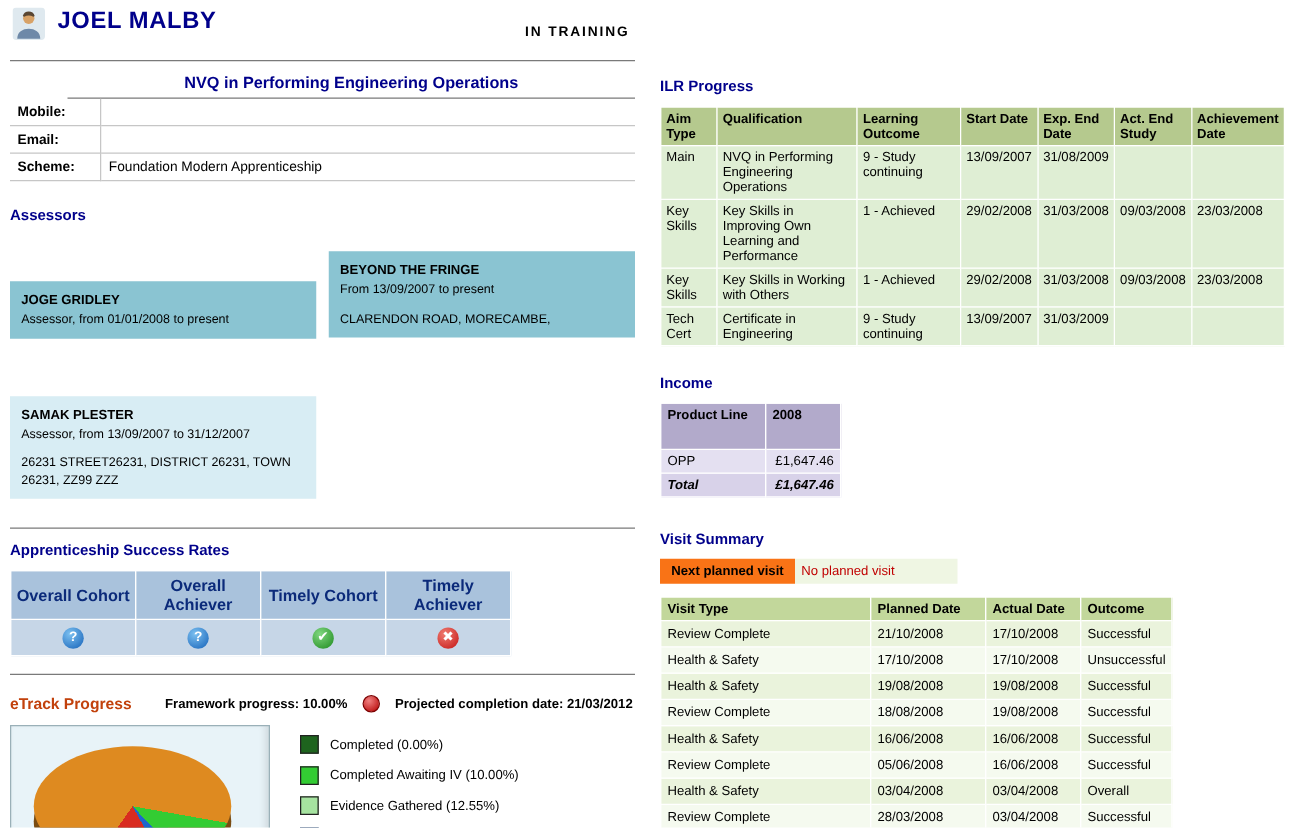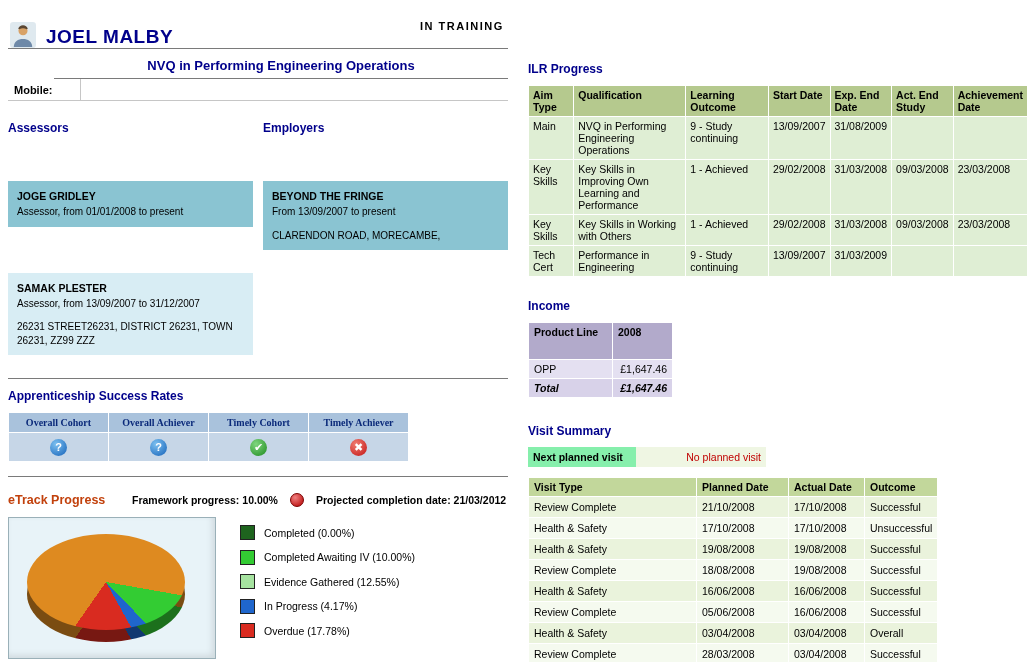--- a/index.html
+++ b/index.html
@@ -4,21 +4,21 @@
 <style>
   html,body{margin:0;padding:0;}
   body{
     width:1036px;height:662px;position:relative;background:#fff;overflow:hidden;
     font-family:"Liberation Sans","DejaVu Sans",sans-serif;font-size:11px;color:#000;
   }
   .left{position:absolute;left:8px;top:6px;width:500px;}
   .right{position:absolute;left:528px;top:62px;width:500px;}
 
   
-  .profile-header{height:42px;display:flex;align-items:flex-end;position:relative;border-bottom:1px solid #7a7a7a;}
+  .profile-header{height:42px;display:flex;align-items:flex-start;position:relative;border-bottom:1px solid #7a7a7a;}
   .avatar{margin:0 10px 0 2px;display:inline-flex;}
   .learner-name{font-size:19px;font-weight:bold;color:#00008B;letter-spacing:.5px;}
   .status{position:absolute;left:412px;top:14px;font-weight:bold;font-size:11px;letter-spacing:1.5px;}
   .prog-title{margin-left:46px;text-align:center;font-weight:bold;font-size:13px;color:#00008B;padding:9px 0 5px;border-bottom:1px solid #7a7a7a;}
 
   
   .contact-table{width:100%;border-collapse:collapse;font-size:11px;}
   .contact-table td{border-bottom:1px solid #c6c6c6;padding:4px 6px;height:13px;}
   .contact-label{width:60px;font-weight:bold;border-right:1px solid #c6c6c6;}
 
@@ -29,21 +29,21 @@
   .person-box{padding:8px 9px;margin-bottom:9px;font-size:10px;line-height:1.35;margin-top:46px;}
   .person-box .pname{font-weight:bold;font-size:10.5px;margin-bottom:2px;}
   .person-box .addr{margin-top:10px;}
   .bg-teal{background:#8AC4D2;}
   .bg-pale{background:#D8EDF4;}
 
   .divider{border-top:1px solid #7a7a7a;margin-top:14px;}
 
   
   .rates-table{border-collapse:collapse;margin-top:2px;}
-  .rates-table th{width:95px;background:#A9C2DC;color:#0B2A7A;font-size:10px;padding:4px 2px;border:1px solid #fff;font-family:Liberation Serif, serif;}
+  .rates-table th{width:95px;background:#A9C2DC;color:#0B2A7A;font-size:13px;padding:4px 2px;border:1px solid #fff;}
   .rates-table td{background:#C6D6E7;height:26px;text-align:center;border:1px solid #fff;}
   .rate-icon{width:17px;height:17px;border-radius:50%;color:#fff;font-size:11px;font-weight:bold;
     display:flex;align-items:center;justify-content:center;margin:0 auto;line-height:1;}
   .rate-q{background:radial-gradient(circle at 35% 30%,#7cc0f0,#1461b8);}
   .rate-ok{background:radial-gradient(circle at 35% 30%,#7fd67f,#1d8a1d);}
   .rate-no{background:radial-gradient(circle at 35% 30%,#f07d72,#c21313);}
 
   
   .etrack-row{display:flex;align-items:center;margin-top:16px;gap:12px;}
   .etrack-title{color:#c2410c;font-weight:bold;font-size:12.5px;width:112px;}
@@ -69,22 +69,22 @@
   .ilr-table td{background:#DFEED4;vertical-align:top;padding:3px 4px;border:1px solid #fff;}
 
   .income-table{border-collapse:collapse;font-size:10.5px;}
   .income-table th{background:#B2AACB;font-weight:bold;text-align:left;vertical-align:top;height:30px;padding:3px 5px;border:1px solid #fff;}
   .income-table td{padding:3px 5px;border:1px solid #fff;}
   .income-row td{background:#E4E0F1;}
   .income-total td{background:#D8D2E9;font-weight:bold;font-style:italic;}
   .num{text-align:right;}
 
   .next-visit{display:flex;margin:0 0 10px;font-size:10.5px;}
-  .next-label{width:98px;background:#86efac;font-weight:bold;padding:4px 5px;}
-  .next-value{width:120px;background:#EFF6E3;color:#C00000;padding:4px 5px;text-align:right;}
+  .next-label{width:98px;background:#f97316;font-weight:bold;padding:4px 5px;text-align:center;}
+  .next-value{width:120px;background:#EFF6E3;color:#C00000;padding:4px 5px;}
 
   .visit-table{border-collapse:collapse;font-size:10.5px;}
   .visit-table th{background:#C2D79B;font-weight:bold;text-align:left;padding:3px 5px;border:1px solid #fff;}
   .visit-table td{padding:4px 5px;border:1px solid #fff;}
   .visit-table tbody tr:nth-child(odd) td{background:#EAF3DC;}
   .visit-table tbody tr:nth-child(even) td{background:#F5FAEF;}
   .mt22{margin-top:22px;}
 </style>
 </head>
 <body>
@@ -105,38 +105,45 @@
   </div>
 
   <div class="prog-title">NVQ in Performing Engineering Operations</div>
 
   <table class="contact-table">
     <tbody>
       <tr>
         <td class="contact-label">Mobile:</td>
         <td></td>
       </tr>
+      <tr>
+        <td class="contact-label">Email:</td>
+        <td></td>
+      </tr>
+      <tr>
+        <td class="contact-label">Scheme:</td>
+        <td>Foundation Modern Apprenticeship</td>
+      </tr>
     </tbody>
   </table>
 
   <div class="cols">
     <div class="col">
       <div class="sec-h">Assessors</div>
       <div class="person-box bg-teal">
         <div class="pname">JOGE GRIDLEY</div>
         <div>Assessor, from 01/01/2008 to present</div>
       </div>
       <div class="person-box bg-pale">
         <div class="pname">SAMAK PLESTER</div>
         <div>Assessor, from 13/09/2007 to 31/12/2007</div>
         <div class="addr">26231 STREET26231, DISTRICT 26231, TOWN 26231, ZZ99 ZZZ</div>
       </div>
     </div>
     <div class="col">
-      <div class="sec-h">Employers</div>
       <div class="person-box bg-teal">
         <div class="pname">BEYOND THE FRINGE</div>
         <div>From 13/09/2007 to present</div>
         <div class="addr">CLARENDON ROAD, MORECAMBE,</div>
       </div>
     </div>
   </div>
 
   <div class="divider"></div>
   <div class="sec-h">Apprenticeship Success Rates</div>
@@ -259,21 +266,21 @@
         <td>Key Skills</td>
         <td>Key Skills in Working with Others</td>
         <td>1 - Achieved</td>
         <td>29/02/2008</td>
         <td>31/03/2008</td>
         <td>09/03/2008</td>
         <td>23/03/2008</td>
       </tr>
       <tr>
         <td>Tech Cert</td>
-        <td>Performance in Engineering</td>
+        <td>Certificate in Engineering</td>
         <td>9 - Study continuing</td>
         <td>13/09/2007</td>
         <td>31/03/2009</td>
         <td></td>
         <td></td>
       </tr>
     </tbody>
   </table>
 
   <div class="r-h mt22">Income</div>

